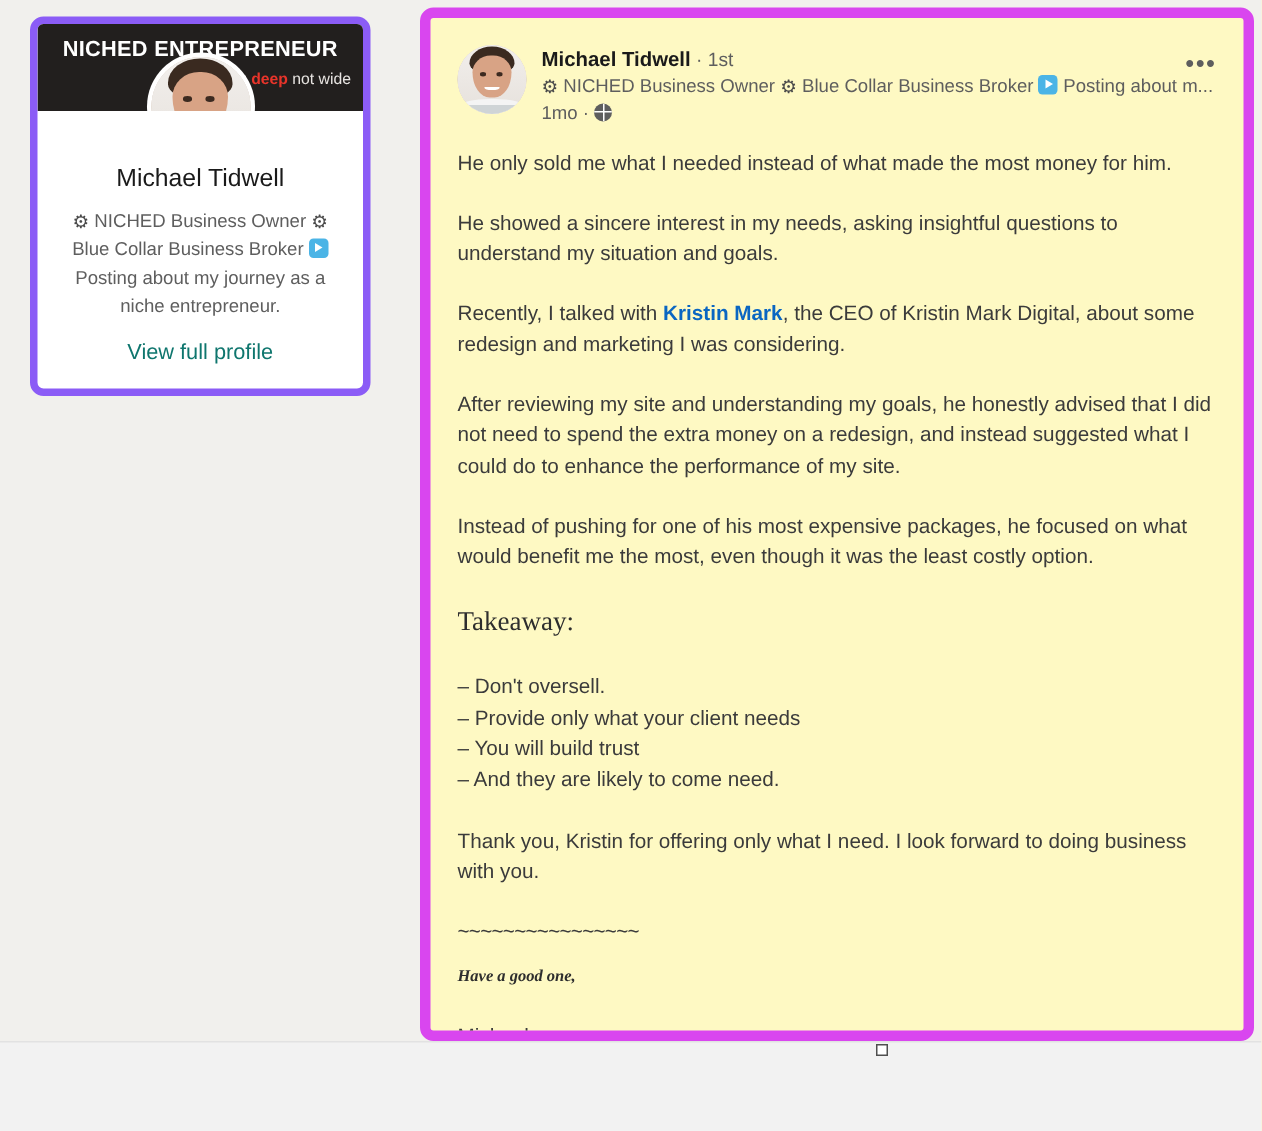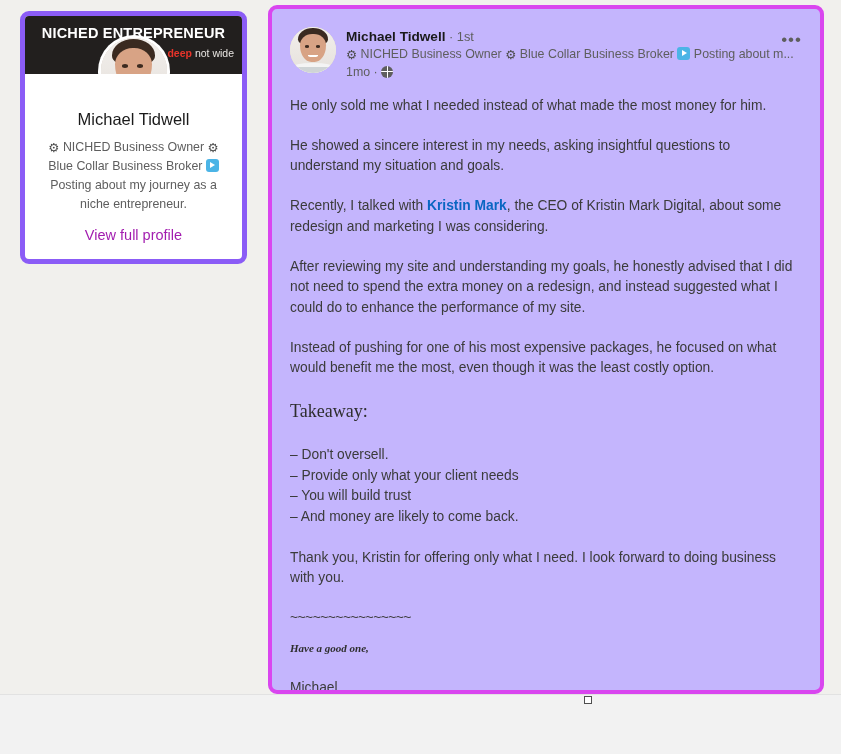--- a/index.html
+++ b/index.html
@@ -97,21 +97,21 @@
   }
   .pc-bio {
     font-size: 12.4px;
     line-height: 1.52;
     color: #5e5e5e;
     margin-bottom: 14px;
     font-family: "Liberation Sans", sans-serif;
   }
   .pc-cta {
     font-size: 14.5px;
-    color: #a21caf;
+    color: #0f766e;
     cursor: pointer;
     font-family: "Liberation Sans", sans-serif;
   }
 
   
   .gear {
     display: inline-block;
     vertical-align: -1px;
     line-height: 1;
     color: #4a4a4a;
@@ -130,25 +130,25 @@
     position: absolute;
     left: 4.5px; top: 3px;
     border-left: 5px solid #ffffff;
     border-top: 3.5px solid transparent;
     border-bottom: 3.5px solid transparent;
   }
 
   
   #post-card {
     position: absolute;
-    left: 268px; top: 5px;
+    left: 280px; top: 5px;
     width: 556px;
     height: 689px;
-    background: #c4b5fd;
-    border: 4px solid #d946ef;
+    background: #fef9c3;
+    border: 7px solid #d946ef;
     border-radius: 9px;
     overflow: hidden;
   }
   .post-header {
     display: flex;
     align-items: flex-start;
     padding: 18px 14px 0 18px;
     position: relative;
   }
   .post-avatar {
@@ -377,21 +377,21 @@
     <p>After reviewing my site and understanding my goals, he honestly advised that I did not need to spend the extra money on a redesign, and instead suggested what I could do to enhance the performance of my site.</p>
 
     <p>Instead of pushing for one of his most expensive packages, he focused on what would benefit me the most, even though it was the least costly option.</p>
 
     <div class="takeaway">Takeaway:</div>
 
     <div class="lines">
       <div>– Don't oversell.</div>
       <div>– Provide only what your client needs</div>
       <div>– You will build trust</div>
-      <div>– And money are likely to come back.</div>
+      <div>– And they are likely to come need.</div>
     </div>
 
     <p>Thank you, Kristin for offering only what I need. I look forward to doing business with you.</p>
 
     <div class="divider-tildes">~~~~~~~~~~~~~~~~</div>
 
     <div class="signoff">Have a good one,</div>
 
     <p class="sig-name tight">Michael</p>
 

